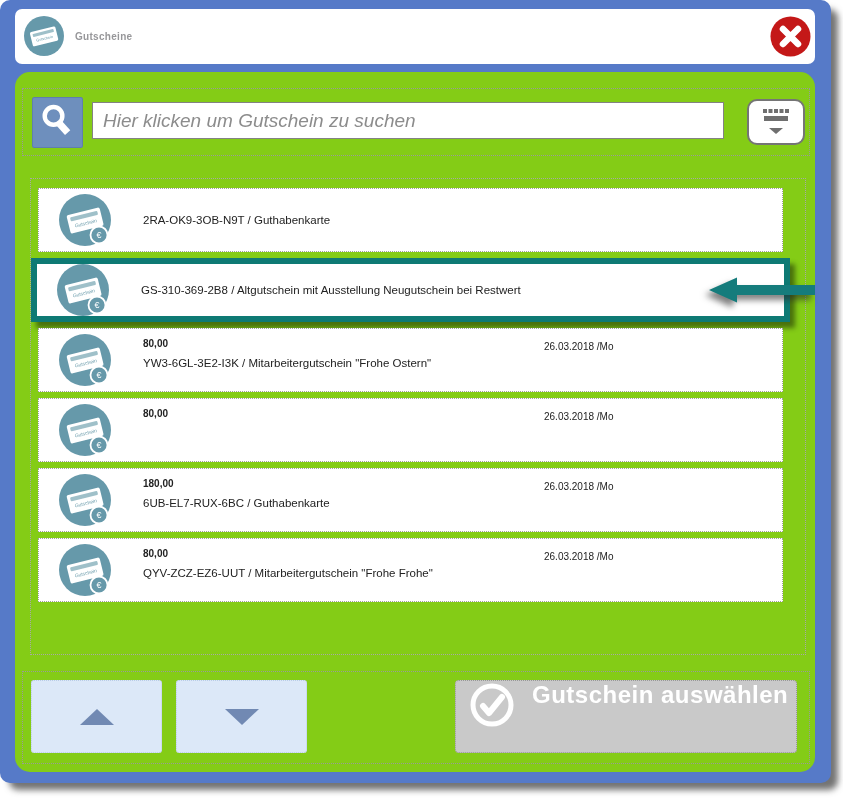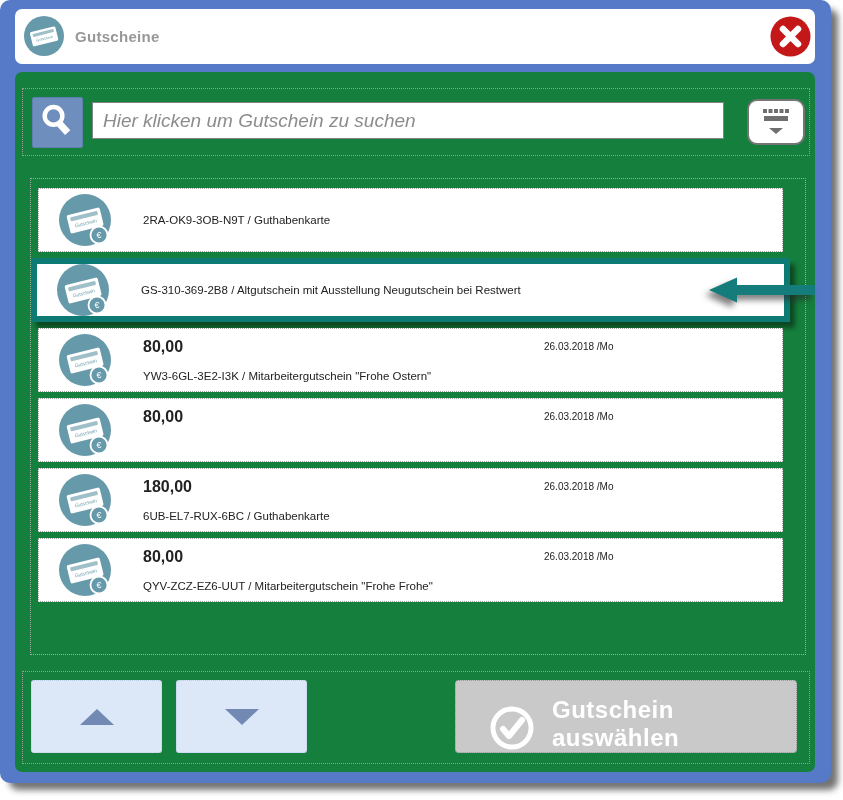--- a/index.html
+++ b/index.html
@@ -19,28 +19,28 @@
     background:var(--frame-blue);border-radius:10px;
     box-shadow:8px 8px 6px -1px rgba(70,70,70,.75);
   }
   .titlebar{
     position:absolute;left:15px;top:9px;width:800px;height:55px;
     background:#fff;border-radius:7px;
   }
   .titlebar .app-icon{position:absolute;left:9px;top:7px;width:40px;height:40px;}
   .title-text{
     position:absolute;left:60px;top:0;height:55px;line-height:55px;
-    font-size:15px;font-weight:bold;color:var(--title-gray);letter-spacing:.3px;
+    font-size:10px;font-weight:bold;color:var(--title-gray);letter-spacing:.3px;
   }
   .close-btn{
     position:absolute;left:755px;top:7px;width:41px;height:41px;border:0;background:transparent;cursor:pointer;padding:0;
   }
   .panel{
     position:absolute;left:15px;top:72px;width:800px;height:700px;
-    background:#15803d;border-radius:7px;
+    background:#84cc16;border-radius:15px;
   }
   
   .search-box{
     position:absolute;left:7px;top:16px;width:788px;height:68px;
     border:1px dotted var(--dotted);
   }
   .search-btn{
     position:absolute;left:9px;top:8px;width:51px;height:51px;
     background:var(--search-button-blue);border:1px solid #5f7fae;border-radius:2px;padding:2px;cursor:pointer;
   }
@@ -57,22 +57,22 @@
   
   .list{
     position:absolute;left:15px;top:106px;width:776px;height:477px;
     border:1px dotted #a8a8a8;padding:9px 22px 0 7px;
   }
   .row{
     position:relative;height:64px;margin-bottom:6px;
     border:1px dotted #a0a0a0;background:#fff;
   }
   .row .vicon{position:absolute;left:20px;top:50%;transform:translateY(-50%);width:52px;height:52px;}
-  .row .amount{position:absolute;left:104px;top:9px;font-size:16px;font-weight:bold;color:#222;}
-  .row .code{position:absolute;left:104px;top:41px;font-size:11.5px;color:#222;}
+  .row .amount{position:absolute;left:104px;top:9px;font-size:10px;font-weight:bold;color:#222;}
+  .row .code{position:absolute;left:104px;top:28px;font-size:11.5px;color:#222;}
   .row .date{position:absolute;left:505px;top:12px;font-size:10px;color:#222;}
   .row.single .code{top:50%;transform:translateY(-50%);}
   .row.highlighted{
     border:6px solid var(--accent-teal);
     margin-left:-7px;margin-right:-7px;
     box-shadow:5px 6px 5px rgba(0,0,0,.45);
   }
   .row .arrow{display:none;}
   .row.highlighted .arrow{
     display:block;position:absolute;right:-31px;top:50%;transform:translateY(-50%);
@@ -90,21 +90,21 @@
     display:flex;align-items:center;justify-content:center;
   }
   .scroll-btn.up{left:8px;}
   .scroll-btn.down{left:153px;}
   .tri{width:0;height:0;border-left:17px solid transparent;border-right:17px solid transparent;}
   .tri-up{border-bottom:16px solid var(--scroll-arrow);}
   .tri-down{border-top:16px solid var(--scroll-arrow);}
   .select-btn{
     position:absolute;right:12px;top:8px;width:342px;height:73px;
     background:var(--disabled-gray);border:1px dotted #979797;border-radius:4px;
-    display:flex;align-items:flex-end;justify-content:flex-start;gap:16px;padding-left:32px;
+    display:flex;align-items:flex-start;justify-content:flex-start;gap:16px;padding-left:12px;
     color:#fff;font-size:24px;font-weight:bold;letter-spacing:.5px;cursor:default;
     font-family:"Liberation Sans","DejaVu Sans",sans-serif;
   }
   .select-btn .chk{width:48px;height:48px;flex:0 0 auto;}
 </style>
 </head>
 <body>
 
 <div class="window">
 

